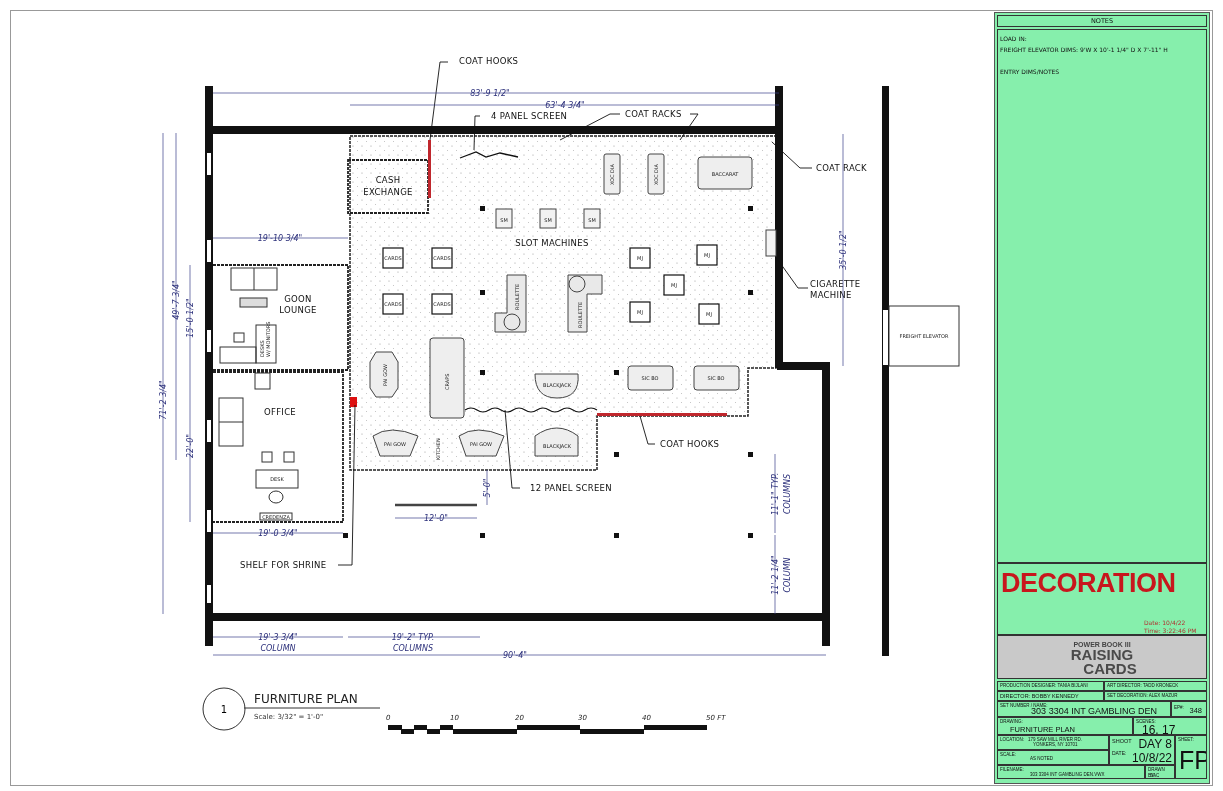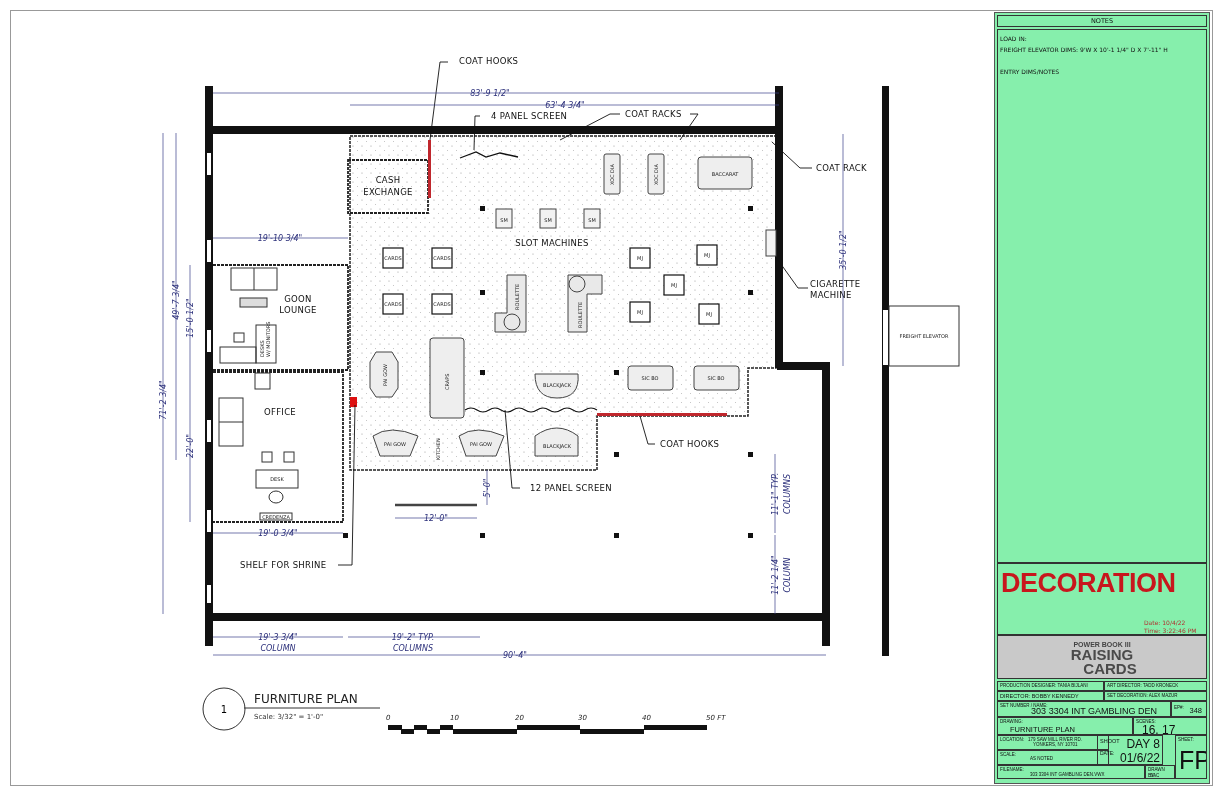--- a/index.html
+++ b/index.html
@@ -333,25 +333,25 @@
 
   <div class="cell" style="left:2px;top:722px;width:112px;height:15px;">
     <div class="tiny" style="position:absolute;left:0;top:0;">LOCATION:</div>
     <div class="tiny" style="position:absolute;left:28px;top:0;">179 SAW MILL RIVER RD.</div>
     <div class="tiny" style="position:absolute;left:33px;top:5px;">YONKERS, NY 10701</div>
   </div>
   <div class="cell" style="left:2px;top:737px;width:112px;height:15px;">
     <div class="tiny" style="position:absolute;left:0;top:0;">SCALE:</div>
     <div class="tiny" style="position:absolute;left:30px;top:4px;">AS NOTED</div>
   </div>
-  <div class="cell" style="left:102px;top:722px;width:66px;height:30px;">
+  <div class="cell" style="left:114px;top:722px;width:66px;height:30px;">
     <div class="tiny" style="position:absolute;left:0;top:1px;font-size:5.5px;">SHOOT</div>
     <div class="tiny" style="position:absolute;left:0;top:13px;font-size:5px;">DATE:</div>
     <div class="big" style="position:absolute;right:2px;top:1px;font-size:12px;">DAY 8</div>
-    <div class="big" style="position:absolute;right:2px;top:15px;font-size:12px;">01/6/22</div>
+    <div class="big" style="position:absolute;right:2px;top:15px;font-size:12px;">10/8/22</div>
   </div>
   <div class="cell" style="left:180px;top:722px;width:32px;height:44px;">
     <div class="tiny" style="position:absolute;left:0;top:0;">SHEET:</div>
     <div class="big" style="position:absolute;left:3px;top:10px;font-size:25px;">FP</div>
   </div>
   <div class="cell" style="left:2px;top:752px;width:148px;height:14px;">
     <div class="tiny" style="position:absolute;left:0;top:0;">FILENAME:</div>
     <div class="tiny" style="position:absolute;left:30px;top:5px;">303 3304 INT GAMBLING DEN.VWX</div>
   </div>
   <div class="cell" style="left:150px;top:752px;width:30px;height:14px;">

